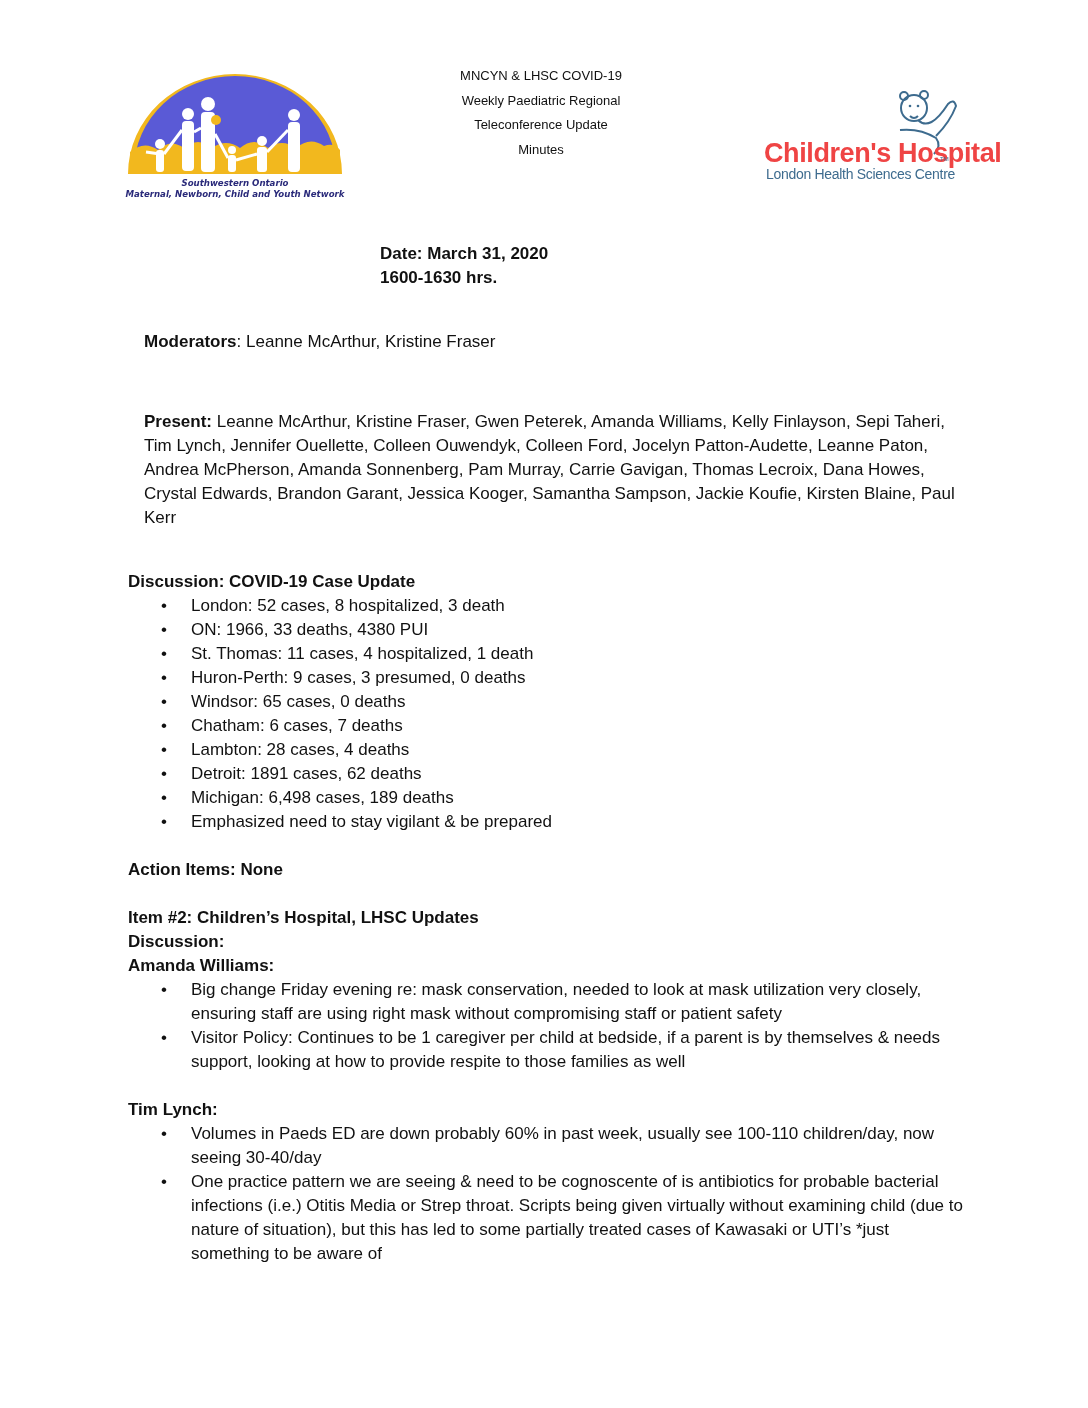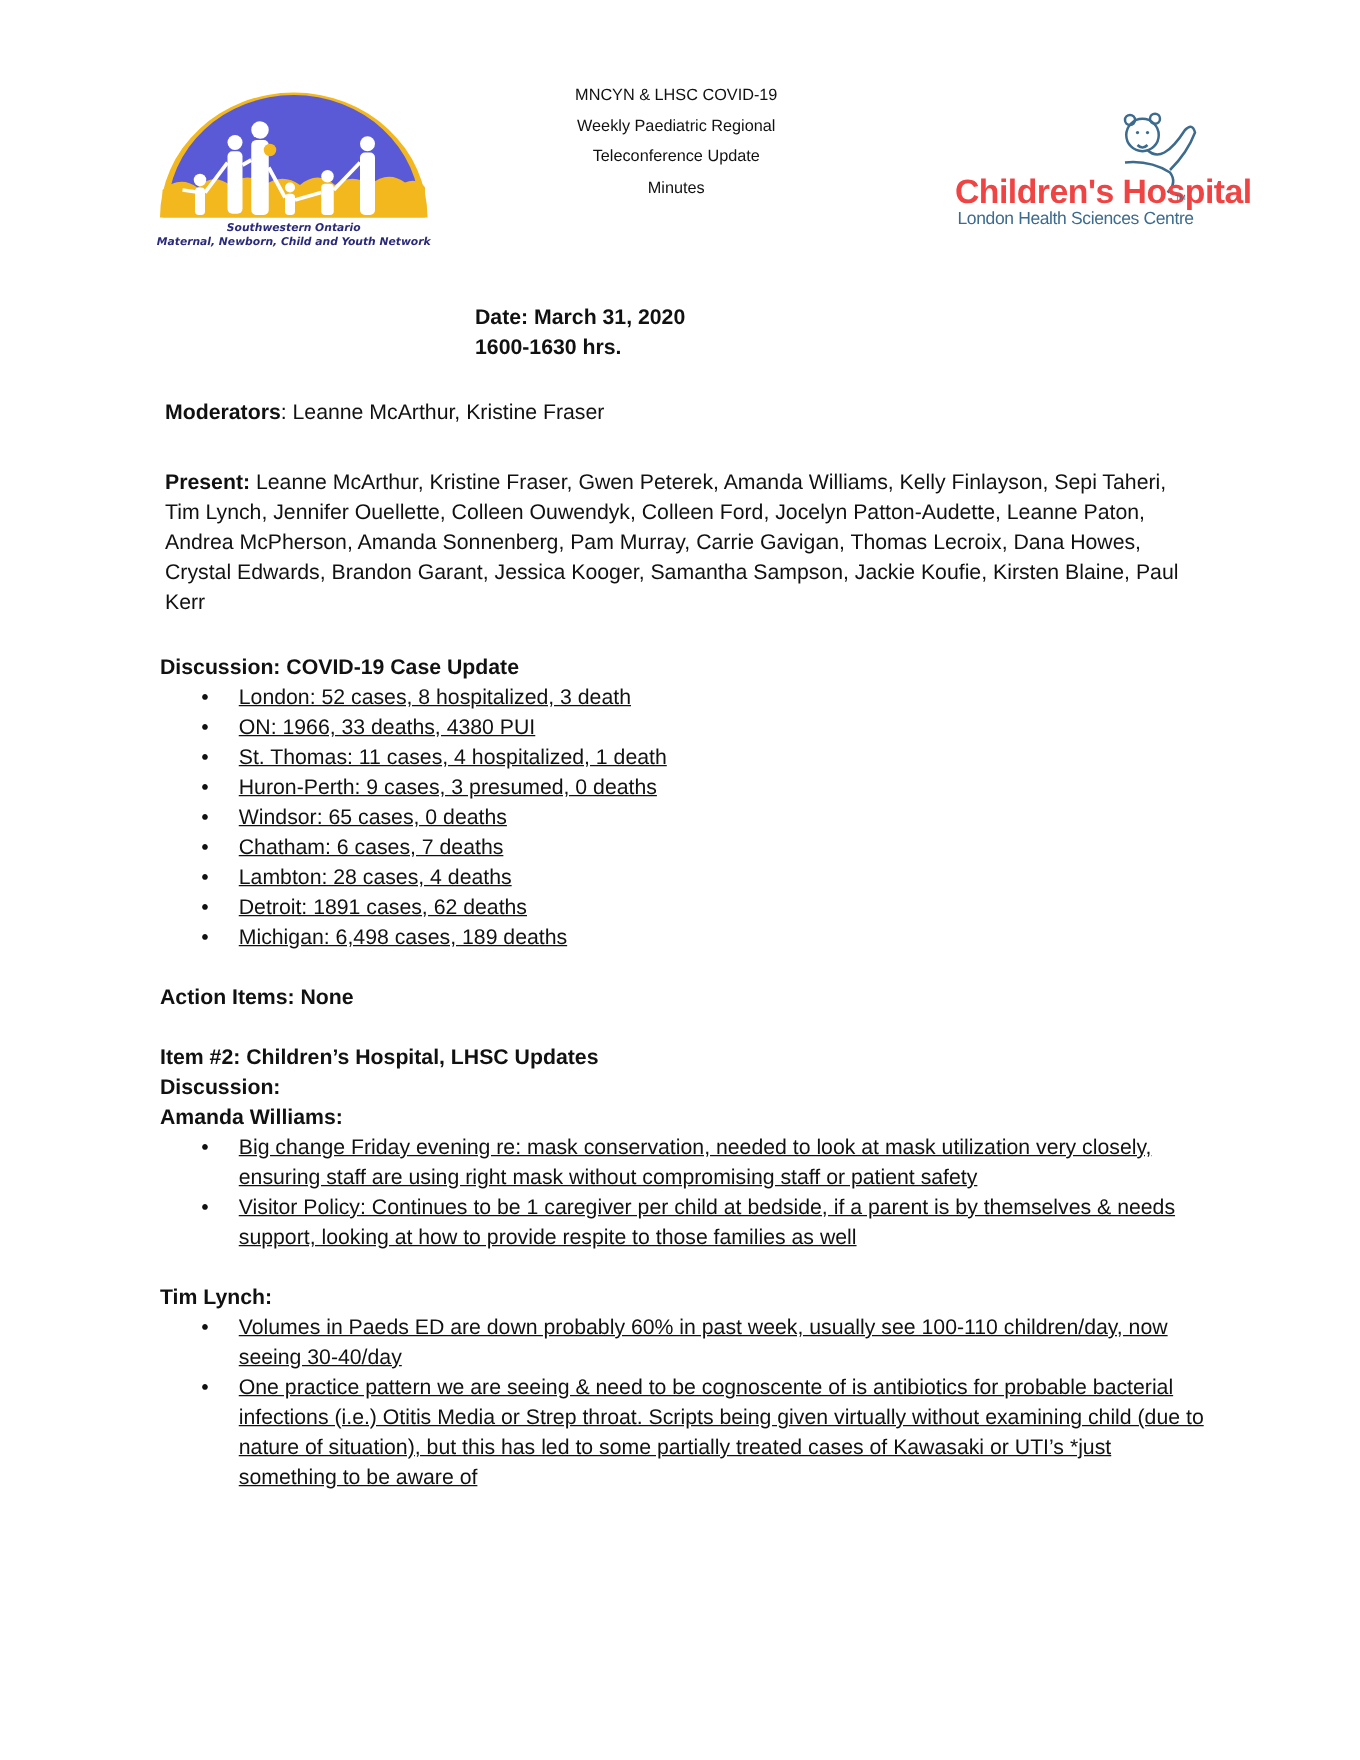--- a/index.html
+++ b/index.html
@@ -34,26 +34,26 @@
   .logo-right .tm { position: absolute; left: 180px; top: 70px; color: #3d6b8e; font-size: 6px; }
 
   
   .title { position: absolute; left: 376px; top: 64px; width: 330px; text-align: center;
     font-size: 13px; line-height: 24.5px; }
   .date-block { position: absolute; left: 380px; top: 242px; width: 330px; 
     font-weight: bold; font-size: 17px; line-height: 24px; }
 
   
   .body { position: absolute; left: 128px; top: 314px; width: 840px; line-height: 24px; }
-  .para { margin: 4px; }
+  .para { margin: 16px; }
   .lbl { font-weight: bold; }
   .gap { height: 24px; }
   .bold-line { font-weight: bold; }
   ul { list-style: none; margin: 0; padding: 0; }
-  li { position: relative; padding-left: 63px; text-decoration: underline; }
+  li { position: relative; padding-left: 63px; }
   li::before {
     content: "\2022"; position: absolute; left: 33px; top: 0; font-size: 17px;
   }
   .present { width: 828px; }
 </style>
 </head>
 <body>
 
 <div class="page">
 
@@ -134,20 +134,21 @@
     <ul>
       <li>London: 52 cases, 8 hospitalized, 3 death</li>
       <li>ON: 1966, 33 deaths, 4380 PUI</li>
       <li>St. Thomas: 11 cases, 4 hospitalized, 1 death</li>
       <li>Huron-Perth: 9 cases, 3 presumed, 0 deaths</li>
       <li>Windsor: 65 cases, 0 deaths</li>
       <li>Chatham: 6 cases, 7 deaths</li>
       <li>Lambton: 28 cases, 4 deaths</li>
       <li>Detroit: 1891 cases, 62 deaths</li>
       <li>Michigan: 6,498 cases, 189 deaths</li>
+      <li>Emphasized need to stay vigilant &amp; be prepared</li>
     </ul>
     <div class="gap"></div>
     <div class="bold-line">Action Items: None</div>
     <div class="gap"></div>
 
     <div class="bold-line">Item #2: Children’s Hospital, LHSC Updates</div>
     <div class="bold-line">Discussion:</div>
     <div class="bold-line">Amanda Williams:</div>
     <ul>
       <li>Big change Friday evening re: mask conservation, needed to look at mask utilization very closely, ensuring staff are using right mask without compromising staff or patient safety</li>

